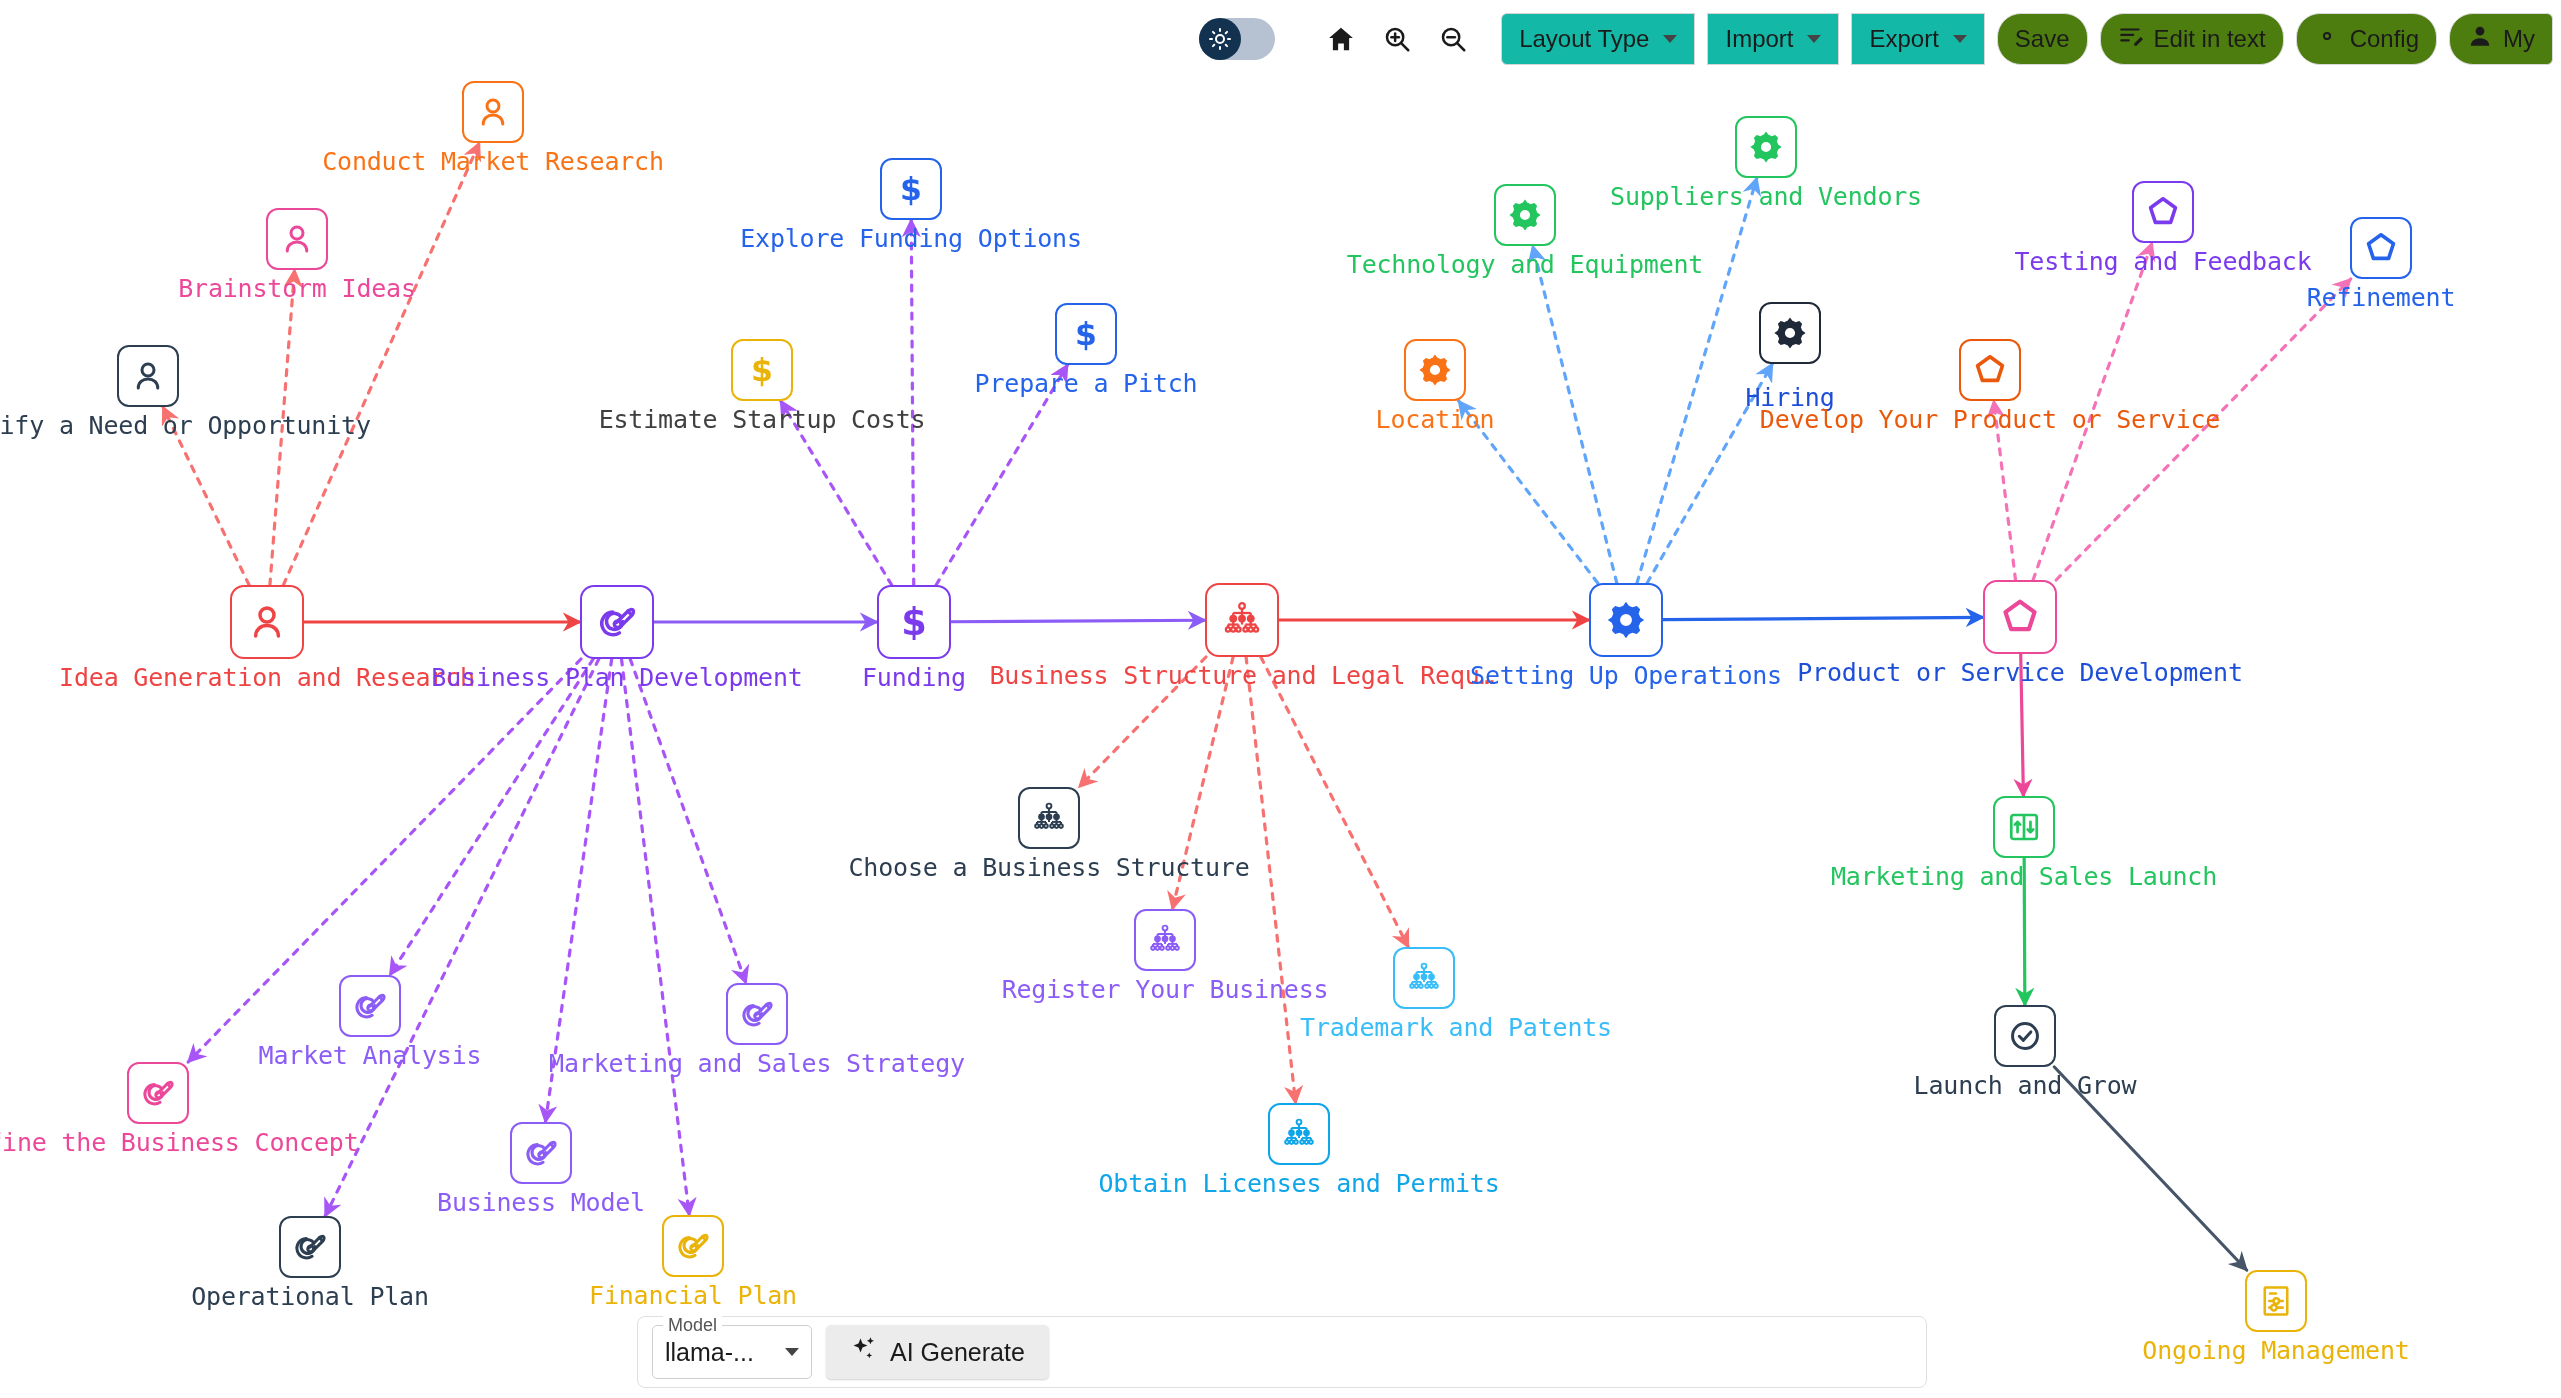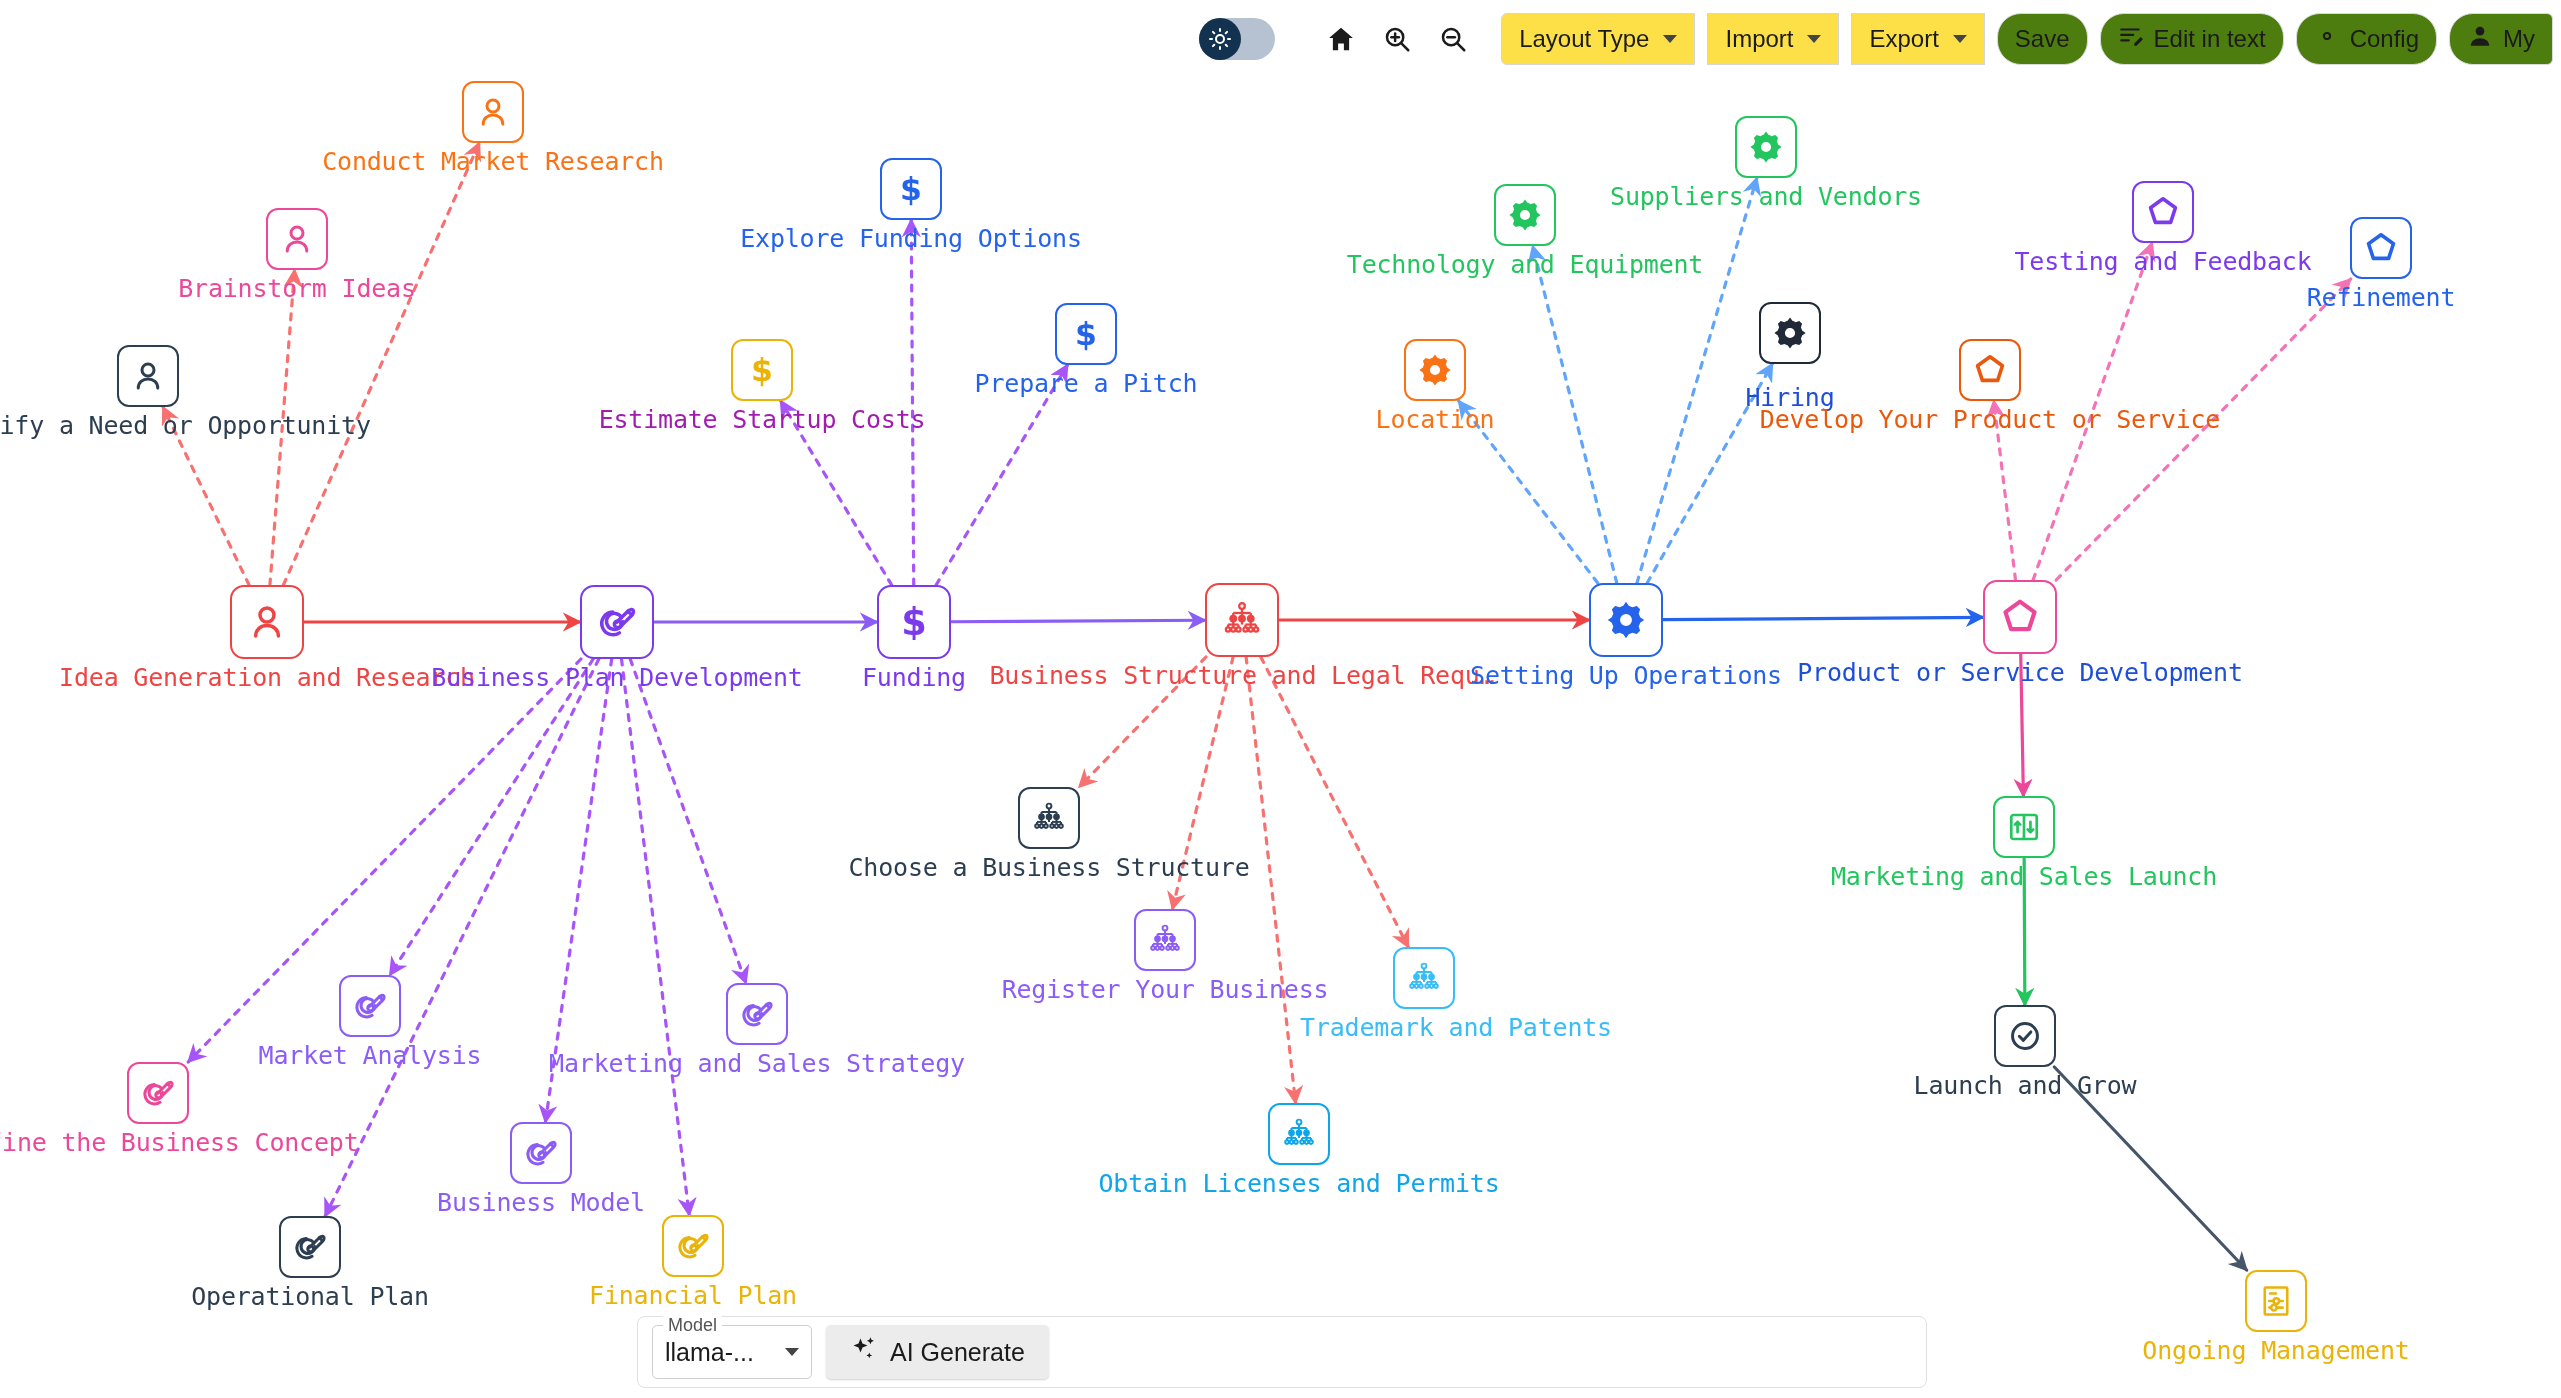--- a/index.html
+++ b/index.html
@@ -23,21 +23,21 @@
     position:absolute;left:0;top:0;width:42px;height:42px;border-radius:50%;
     background:#12324f;display:flex;align-items:center;justify-content:center;
   }
   .icon-btn{
     width:42px;height:42px;display:flex;align-items:center;justify-content:center;
     margin:0 7px;cursor:pointer;background:none;border:none;flex:none;
   }
   .tb-group{display:flex;align-items:center;margin-left:8px;}
   .tb-btn{
     height:52px;display:flex;align-items:center;gap:10px;
-    padding:0 17px;border:1px solid #d6d6d6;background:#fde047;
+    padding:0 17px;border:1px solid #d6d6d6;background:#14b8a6;
     font-size:24px;color:#1b1b1b;cursor:pointer;box-sizing:border-box;
     font-family:"Liberation Sans",sans-serif;white-space:nowrap;
   }
   .tb-btn.grey{background:#4d7c0f;border-color:#d9d9d9;border-radius:24px;}
   .tb-btn:first-child{border-top-left-radius:6px;border-bottom-left-radius:6px;}
   .tb-btn:last-child{border-top-right-radius:6px;border-bottom-right-radius:6px;}
   .tb-sep{width:12px;flex:none;}
   .caret{
     width:0;height:0;border-left:7px solid transparent;border-right:7px solid transparent;
     border-top:8px solid #444;display:inline-block;margin-left:4px;
@@ -282,21 +282,21 @@
           </svg>
         </div>
         <div class="lbl" style="color: rgb(124, 58, 237);">Business Plan Development</div>
       </div>
       <div class="node" style="left: 762px; top: 339px;">
         <div class="box" style="border-color: rgb(234, 179, 8);">
           <svg width="36" height="36" viewBox="0 0 24 24">
             <text x="12" y="19.5" text-anchor="middle" font-family="DejaVu Sans,sans-serif" font-size="21" font-weight="bold" fill="#eab308">$</text>
           </svg>
         </div>
-        <div class="lbl" style="color: #a21caf;">Estimate Startup Costs</div>
+        <div class="lbl" style="color: #404040;">Estimate Startup Costs</div>
       </div>
       <div class="node" style="left: 911px; top: 158px;">
         <div class="box" style="border-color: rgb(37, 99, 235);">
           <svg width="36" height="36" viewBox="0 0 24 24">
             <text x="12" y="19.5" text-anchor="middle" font-family="DejaVu Sans,sans-serif" font-size="21" font-weight="bold" fill="#2563eb">$</text>
           </svg>
         </div>
         <div class="lbl" style="color: rgb(37, 99, 235);">Explore Funding Options</div>
       </div>
       <div class="node" style="left: 1086px; top: 303px;">

